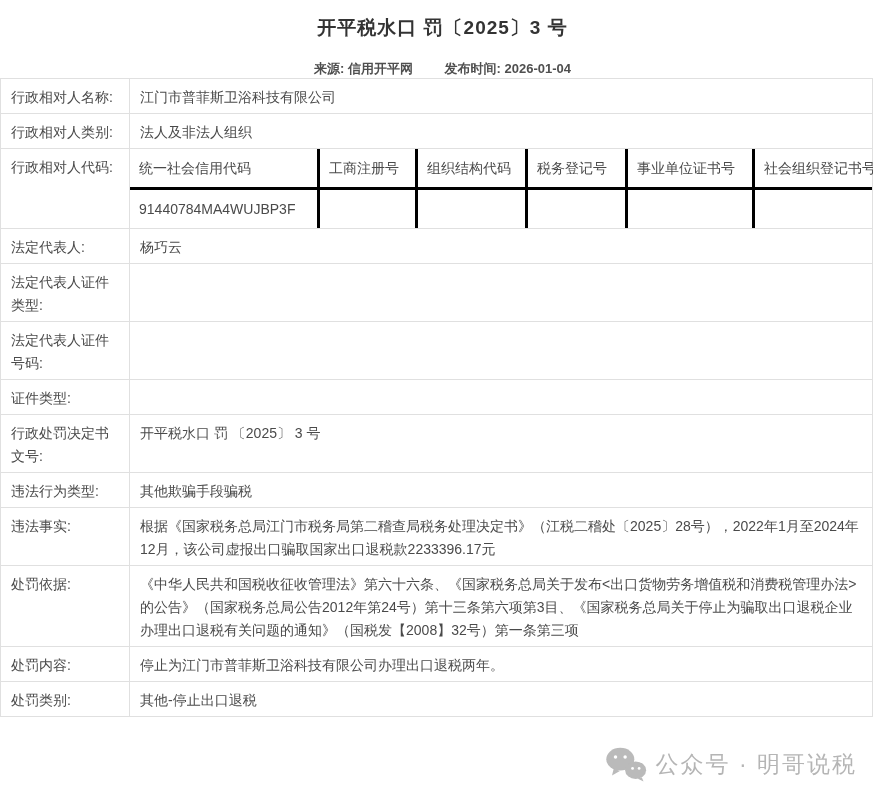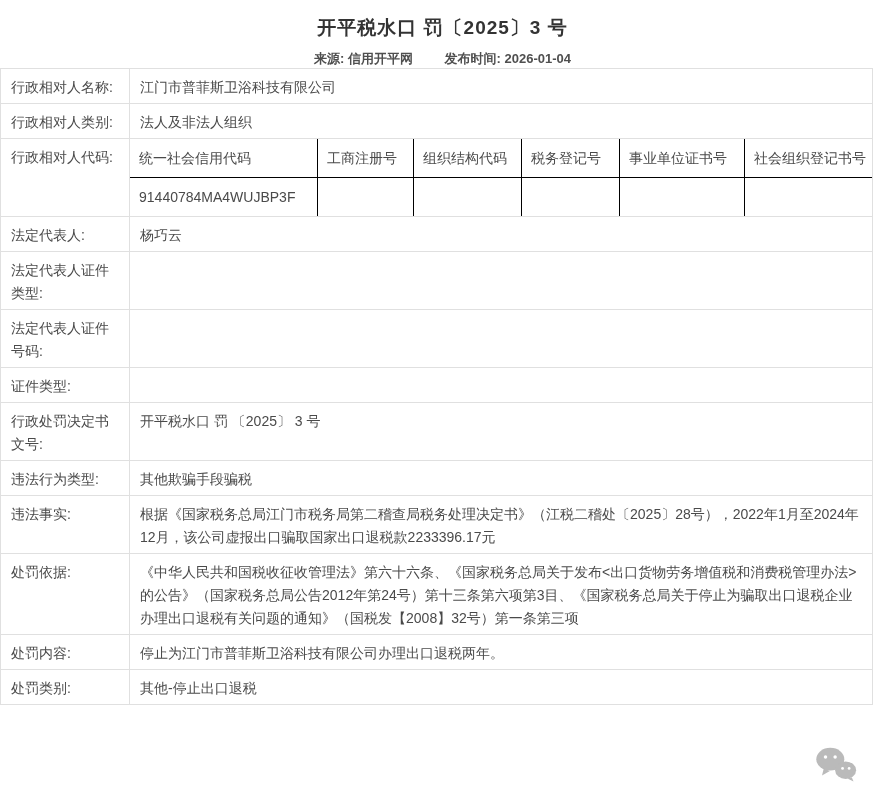--- a/index.html
+++ b/index.html
@@ -11,21 +11,21 @@
     font-family:"Liberation Sans","DejaVu Sans",sans-serif;
     color:#4a4a4a;
   }
   
   .doc-header{text-align:center;padding-top:15px;padding-left:12px;}
   .doc-title{
     font-size:19px;font-weight:bold;color:#333;
     letter-spacing:1px;line-height:26px;
   }
   .doc-meta{
-    margin-top:9px;font-size:13px;font-weight:bold;color:#4f4f4f;
+    margin-top:19px;font-size:13px;font-weight:bold;color:#4f4f4f;
   }
   .doc-meta .meta-group{margin:0 14px;}
   .doc-meta .meta-value{font-weight:bold;}
   
   table.penalty{
     width:873px;
     border-collapse:collapse;table-layout:fixed;
     font-size:14px;color:#4a4a4a;
   }
   table.penalty>tbody>tr>td{
@@ -37,21 +37,21 @@
   }
   td.label-cell{width:107px;}
   td.value-cell{width:716px;}
   td.codes-cell{padding:0 !important;}
   
   table.codes{
     width:100%;border-collapse:collapse;table-layout:fixed;
     font-size:14px;color:#4a4a4a;
   }
   table.codes td{
-    border:1px solid #000000;
+    border:3px solid #000000;
     padding:8px 6px 8px 9px;
     line-height:22px;
     vertical-align:middle;
     word-break:break-all;
   }
   table.codes tr:first-child td{border-top:none;}
   table.codes tr:last-child td{border-bottom:none;}
   table.codes td:first-child{border-left:none;}
   table.codes td:last-child{border-right:none;}
   table.codes td:nth-child(1){width:172px;}
@@ -166,15 +166,16 @@
         <ellipse cx="17.5" cy="14.5" rx="16" ry="13" fill="#a3a3a3"></ellipse>
         <path d="M10 25 L8 33 L17 28 Z" fill="#a3a3a3"></path>
         <circle cx="12" cy="12" r="2" fill="#ffffff"></circle>
         <circle cx="23" cy="12" r="2" fill="#ffffff"></circle>
         <ellipse cx="35" cy="27" rx="12" ry="10" fill="#a3a3a3"></ellipse>
         <path d="M42 35 L44 40 L37 36.5 Z" fill="#a3a3a3"></path>
         <circle cx="31.5" cy="25" r="1.6" fill="#ffffff"></circle>
         <circle cx="39" cy="25" r="1.6" fill="#ffffff"></circle>
       </svg>
     </span>
+    <span>公众号 · 明哥说税</span>
   </div>
 
 </div>
 
 </body></html>

